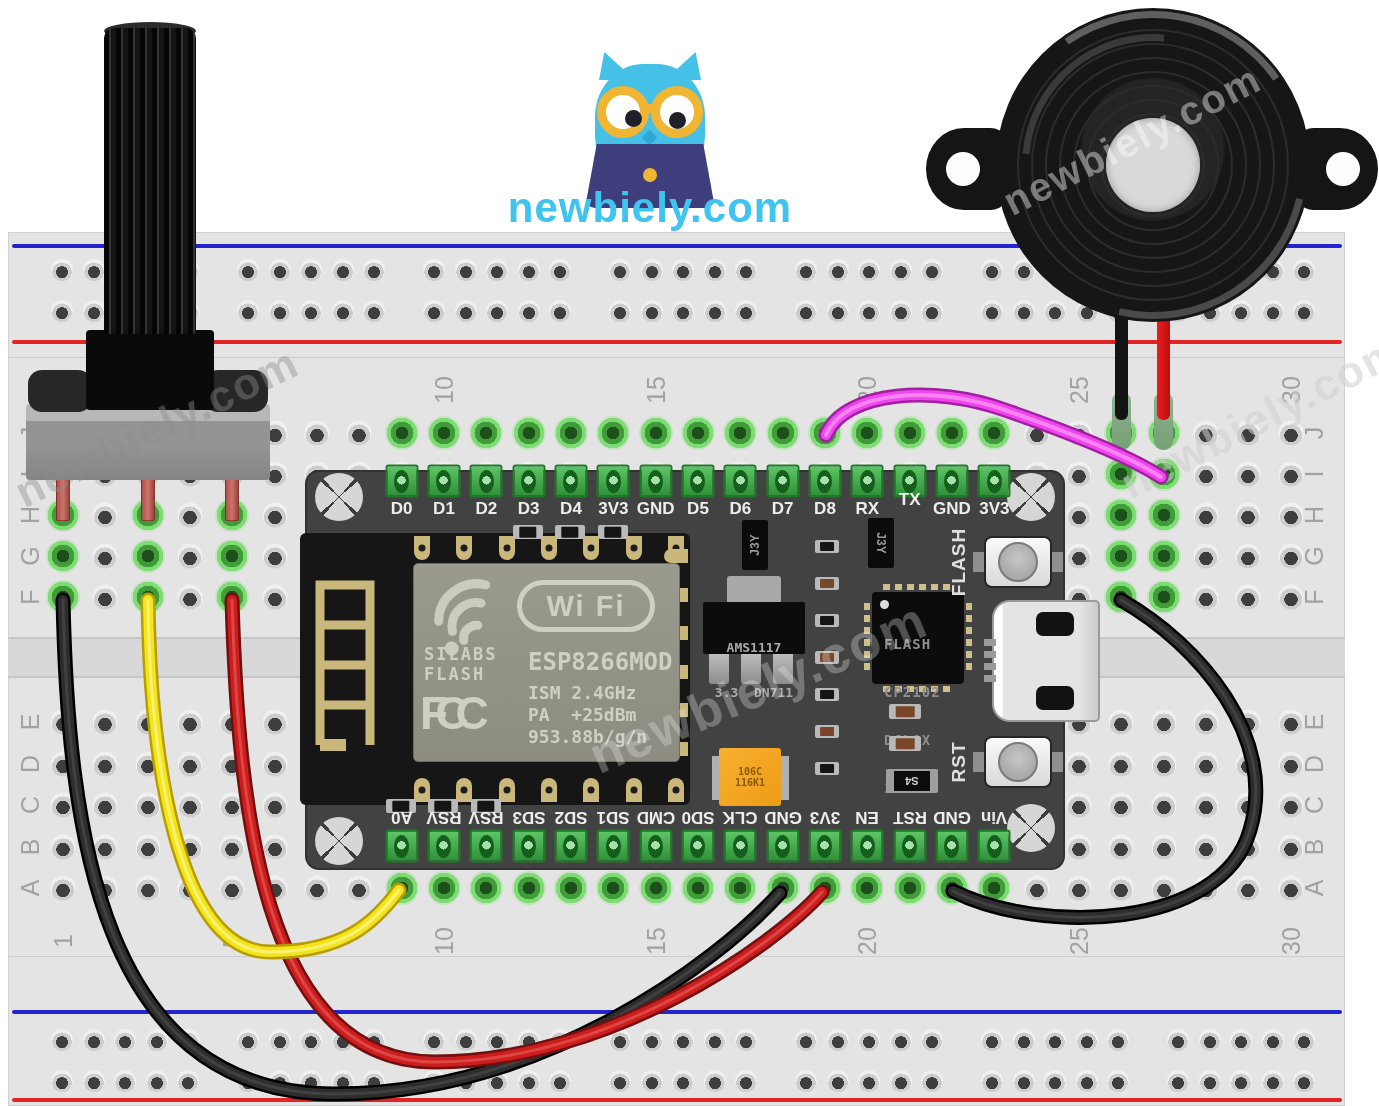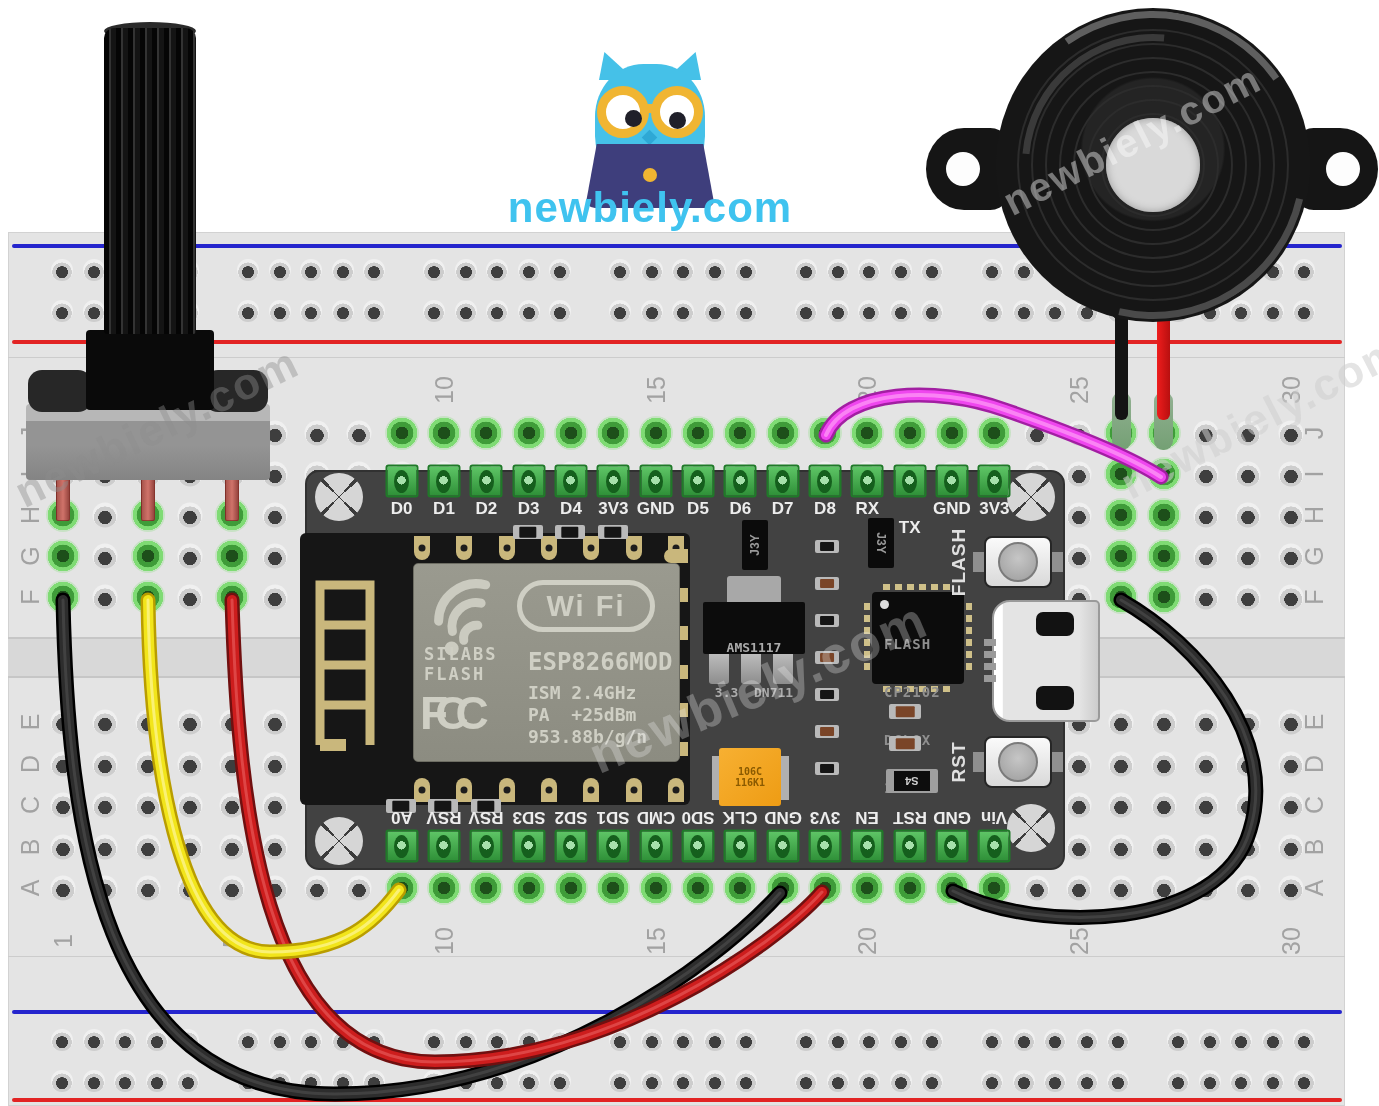--- a/index.html
+++ b/index.html
@@ -818,21 +818,21 @@
       <div class="pinlab" style="left: 697.995px; top: 509px;">D5</div>
       <div class="pin" style="left: 740.328px; top: 481px;"></div>
       <div class="pinlab" style="left: 740.328px; top: 509px;">D6</div>
       <div class="pin" style="left: 782.661px; top: 481px;"></div>
       <div class="pinlab" style="left: 782.661px; top: 509px;">D7</div>
       <div class="pin" style="left: 824.994px; top: 481px;"></div>
       <div class="pinlab" style="left: 824.994px; top: 509px;">D8</div>
       <div class="pin" style="left: 867.327px; top: 481px;"></div>
       <div class="pinlab" style="left: 867.327px; top: 509px;">RX</div>
       <div class="pin" style="left: 909.66px; top: 481px;"></div>
-      <div class="pinlab" style="left: 909.66px; top: 528px;">TX</div>
+      <div class="pinlab" style="left: 909.66px; top: 500px;">TX</div>
       <div class="pin" style="left: 951.993px; top: 481px;"></div>
       <div class="pinlab" style="left: 951.993px; top: 509px;">GND</div>
       <div class="pin" style="left: 994.326px; top: 481px;"></div>
       <div class="pinlab" style="left: 994.326px; top: 509px;">3V3</div>
       <div class="pin" style="left: 401.664px; top: 846px;"></div>
       <div class="pinlab flip" style="left: 401.664px; top: 817px;">A0</div>
       <div class="pin" style="left: 443.997px; top: 846px;"></div>
       <div class="pinlab flip" style="left: 443.997px; top: 817px;">RSV</div>
       <div class="pin" style="left: 486.33px; top: 846px;"></div>
       <div class="pinlab flip" style="left: 486.33px; top: 817px;">RSV</div>

